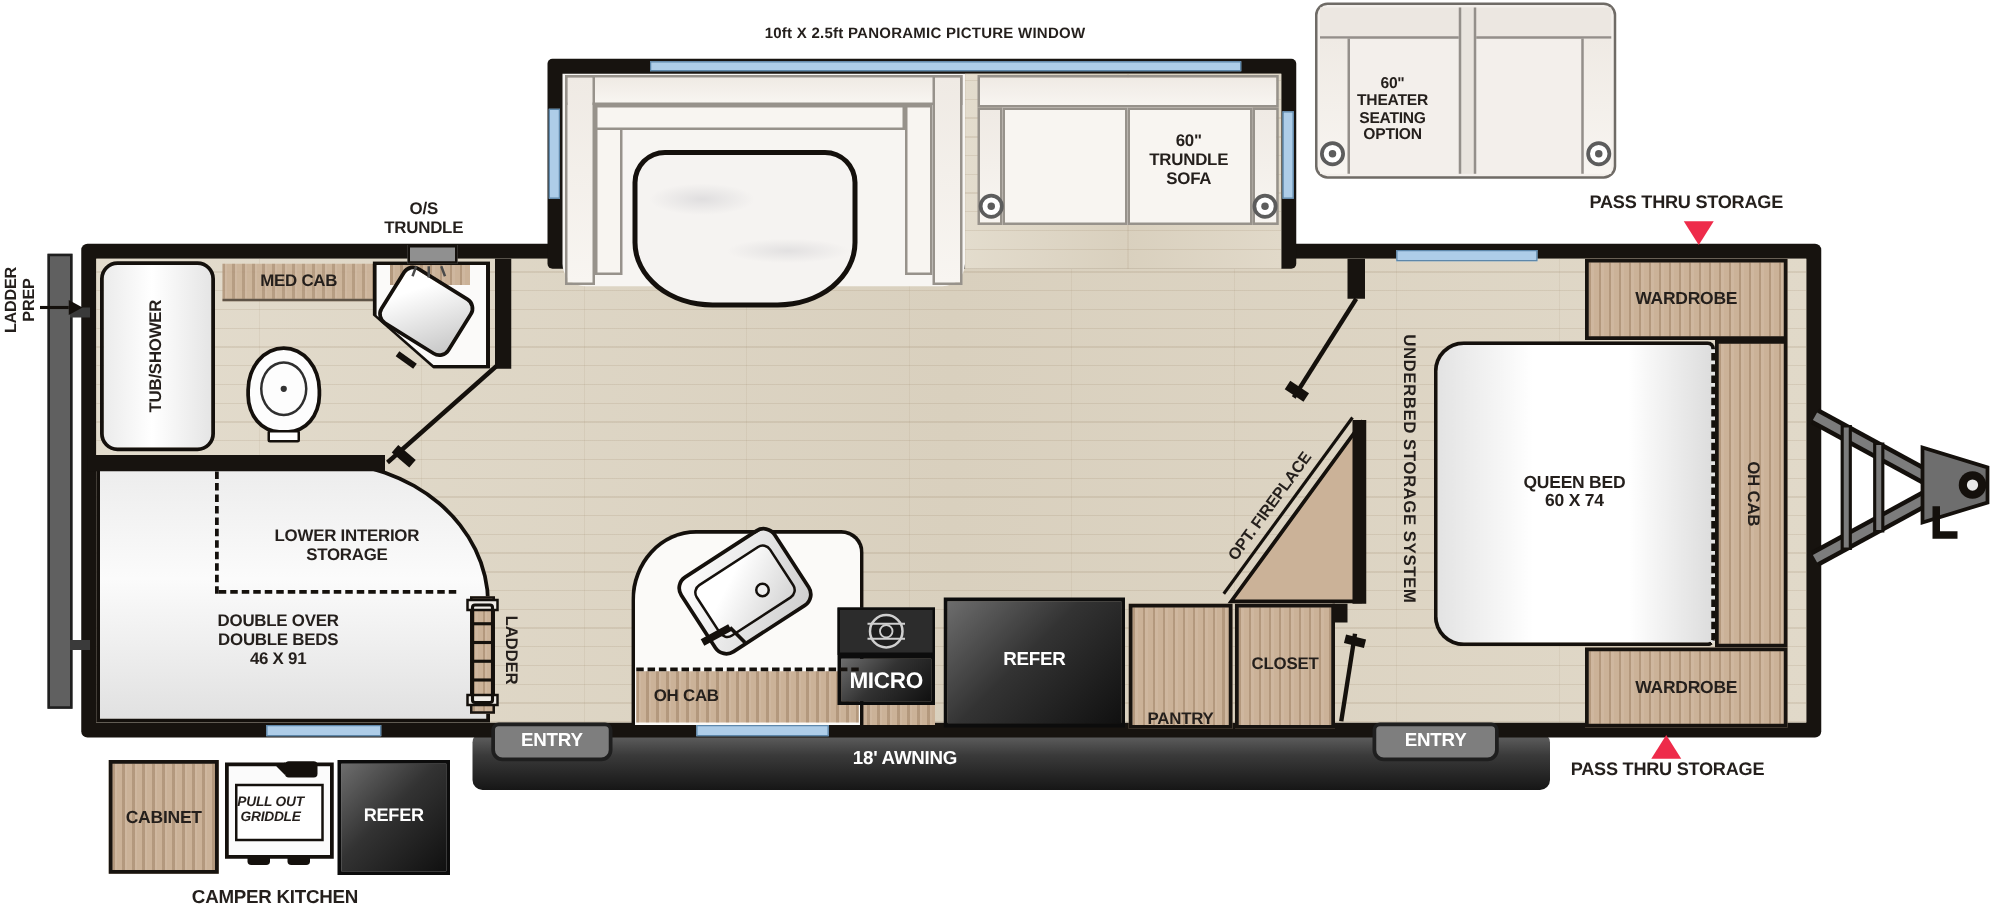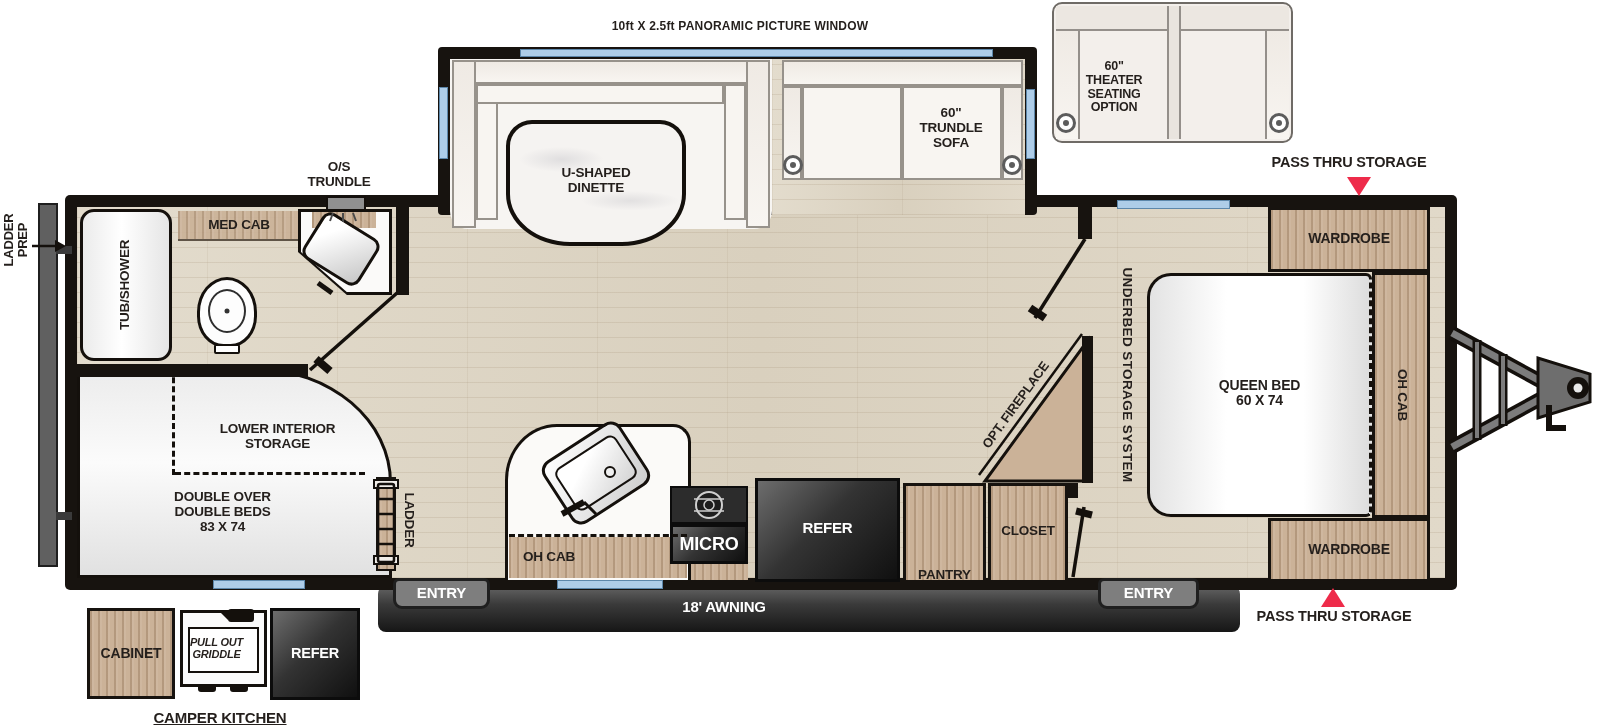--- a/index.html
+++ b/index.html
@@ -98,22 +98,20 @@
 
   <div class="lbl xl" style="left:545px;top:20px;width:390px;">10ft X 2.5ft PANORAMIC PICTURE WINDOW</div>
 
   <div class="cushion" style="left:452px;top:60px;width:318px;height:24px;"></div>
   <div class="cushion" style="left:452px;top:60px;width:24px;height:168px;"></div>
   <div class="cushion" style="left:746px;top:60px;width:24px;height:168px;"></div>
   <div class="cushion" style="left:476px;top:84px;width:22px;height:136px;background:#f8f5f1;"></div>
   <div class="cushion" style="left:724px;top:84px;width:22px;height:136px;background:#f8f5f1;"></div>
   <div class="cushion" style="left:476px;top:84px;width:248px;height:20px;background:#f8f5f1;"></div>
   <div class="abs marble" style="left:506px;top:120px;width:180px;height:126px;border:4px solid #14100c;border-radius:26px 26px 64px 64px / 26px 26px 52px 52px;z-index:10;"></div>
-  <div class="lbl" style="left:516px;top:166px;width:160px;">U-SHAPED
-DINETTE</div>
 
   <div class="cushion" style="left:782px;top:60px;width:241px;height:26px;"></div>
   <div class="cushion" style="left:782px;top:86px;width:20px;height:94px;"></div>
   <div class="cushion" style="left:802px;top:86px;width:100px;height:94px;background:#f8f5f1;"></div>
   <div class="cushion" style="left:902px;top:86px;width:100px;height:94px;background:#f8f5f1;"></div>
   <div class="cushion" style="left:1002px;top:86px;width:21px;height:94px;"></div>
   <div class="lbl" style="left:898px;top:106px;width:106px;">60"
 TRUNDLE
 SOFA</div>
 
@@ -149,21 +147,21 @@
   <div class="wall" style="left:396px;top:207px;width:13px;height:88px;"></div>
   <div class="wall" style="left:70px;top:364px;width:238px;height:13px;"></div>
 
   <div class="abs" style="left:77px;top:368px;width:315px;height:210px;background:linear-gradient(180deg,#ececec,#fbfbfb 45%,#e1e1e1);border:3px solid #14100c;border-top-right-radius:135px 115px;z-index:9;"></div>
   <div class="abs" style="left:77px;top:368px;width:98px;height:107px;border-right:3px dashed #14100c;z-index:11;"></div>
   <div class="abs" style="left:175px;top:472px;width:190px;height:0;border-top:3px dashed #14100c;z-index:11;"></div>
   <div class="lbl" style="left:205px;top:422px;width:145px;">LOWER INTERIOR
 STORAGE</div>
   <div class="lbl" style="left:140px;top:490px;width:165px;">DOUBLE OVER
 DOUBLE BEDS
-83 X 74</div>
+46 X 91</div>
   <div class="wood" style="left:376px;top:477px;width:20px;height:94px;border-width:2.5px;"></div>
   <div class="lbl r90" style="left:364px;top:512px;width:88px;height:16px;">LADDER</div>
 
   <div class="abs" style="left:505px;top:424px;width:186px;height:156px;background:#fbfaf8;border:3px solid #14100c;border-bottom:none;border-radius:52px 18px 0 0 / 56px 18px 0 0;z-index:9;"></div>
   <div class="abs" style="left:509px;top:534px;width:178px;height:0;border-top:3px dashed #14100c;z-index:11;"></div>
   <div class="wood woodflat" style="left:509px;top:537px;width:178px;height:41px;z-index:10;"></div>
   <div class="lbl" style="left:512px;top:550px;width:74px;">OH CAB</div>
   <div class="abs" style="left:550px;top:436px;width:92px;height:74px;transform:rotate(-33deg);border:3px solid #14100c;border-radius:12px;background:linear-gradient(140deg,#ffffff,#cecece);z-index:10;"></div>
   <div class="abs" style="left:560px;top:448px;width:72px;height:50px;transform:rotate(-33deg);border:2.5px solid #14100c;border-radius:8px;background:linear-gradient(150deg,#ffffff 30%,#d4d4d4);z-index:11;"></div>
   <div class="abs" style="left:604px;top:466px;width:12px;height:12px;border:2.5px solid #14100c;border-radius:50%;background:#f0f0f0;z-index:12;"></div>
@@ -199,21 +197,21 @@
   <div class="wood" style="left:87px;top:608px;width:88px;height:91px;"></div>
   <div class="lbl" style="left:89px;top:646px;width:84px;font-size:14px;">CABINET</div>
   <div class="abs" style="left:180px;top:610px;width:87px;height:77px;background:#fbfbfb;border:3px solid #14100c;z-index:10;"></div>
   <div class="abs" style="left:188px;top:627px;width:71px;height:46px;background:#ffffff;border:2.5px solid #14100c;z-index:11;"></div>
   <div class="lbl sm" style="left:189px;top:636px;width:55px;font-style:italic;">PULL OUT
 GRIDDLE</div>
   <div class="abs" style="left:198px;top:685px;width:18px;height:7px;background:#14100c;border-radius:0 0 3px 3px;z-index:11;"></div>
   <div class="abs" style="left:230px;top:685px;width:18px;height:7px;background:#14100c;border-radius:0 0 3px 3px;z-index:11;"></div>
   <div class="dark" style="left:270px;top:608px;width:90px;height:92px;"></div>
   <div class="lbl wlbl" style="left:272px;top:646px;width:86px;font-size:14.5px;">REFER</div>
-  <div class="lbl lg" style="left:138px;top:710px;width:164px;text-decoration:underline;">CAMPER KITCHEN</div>
+  <div class="lbl lg" style="left:138px;top:710px;width:164px;">CAMPER KITCHEN</div>
 
   <svg class="overlay" width="1600" height="728" viewBox="0 0 1600 728">
 
     <g>
       <polygon points="985,481 1088,481 1088,340" fill="#cbb298" stroke="#14100c" stroke-width="3"></polygon>
       <line x1="979" y1="475" x2="1082" y2="334" stroke="#14100c" stroke-width="2.5"></line>
       <rect x="1082" y="336" width="11" height="147" fill="#17130f"></rect>
     </g>
 
     <g>

